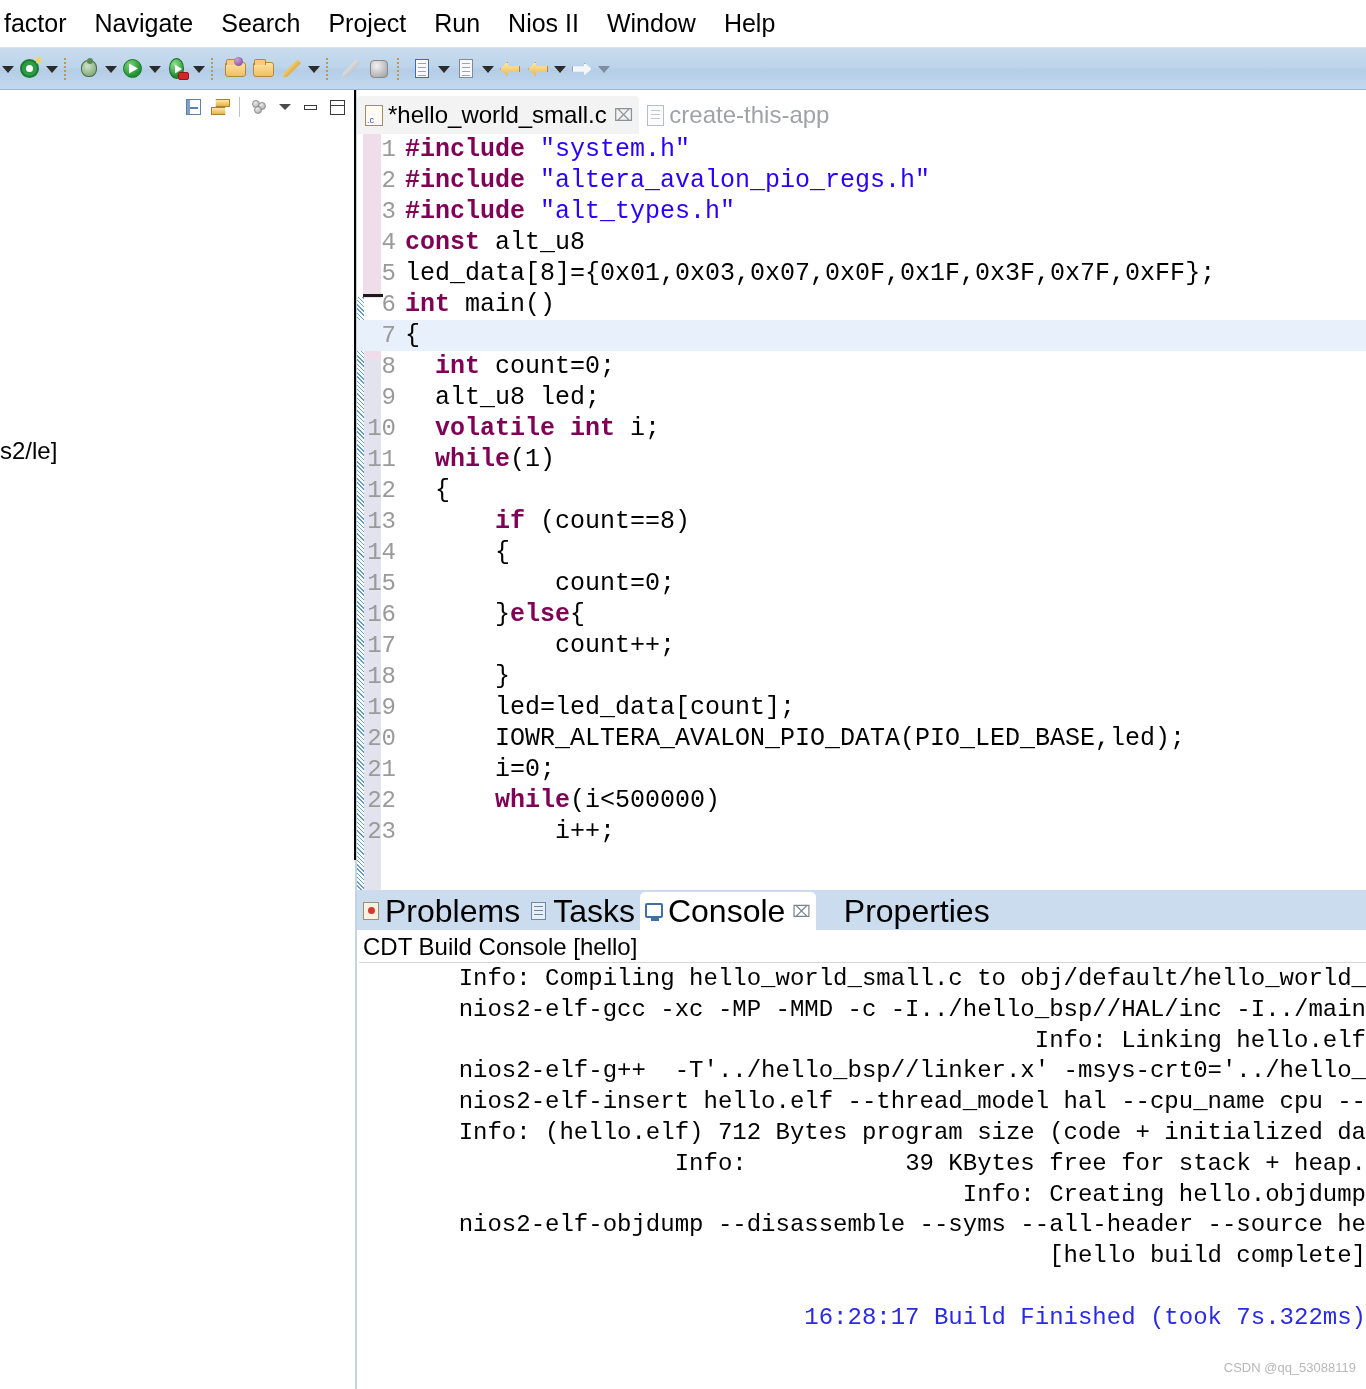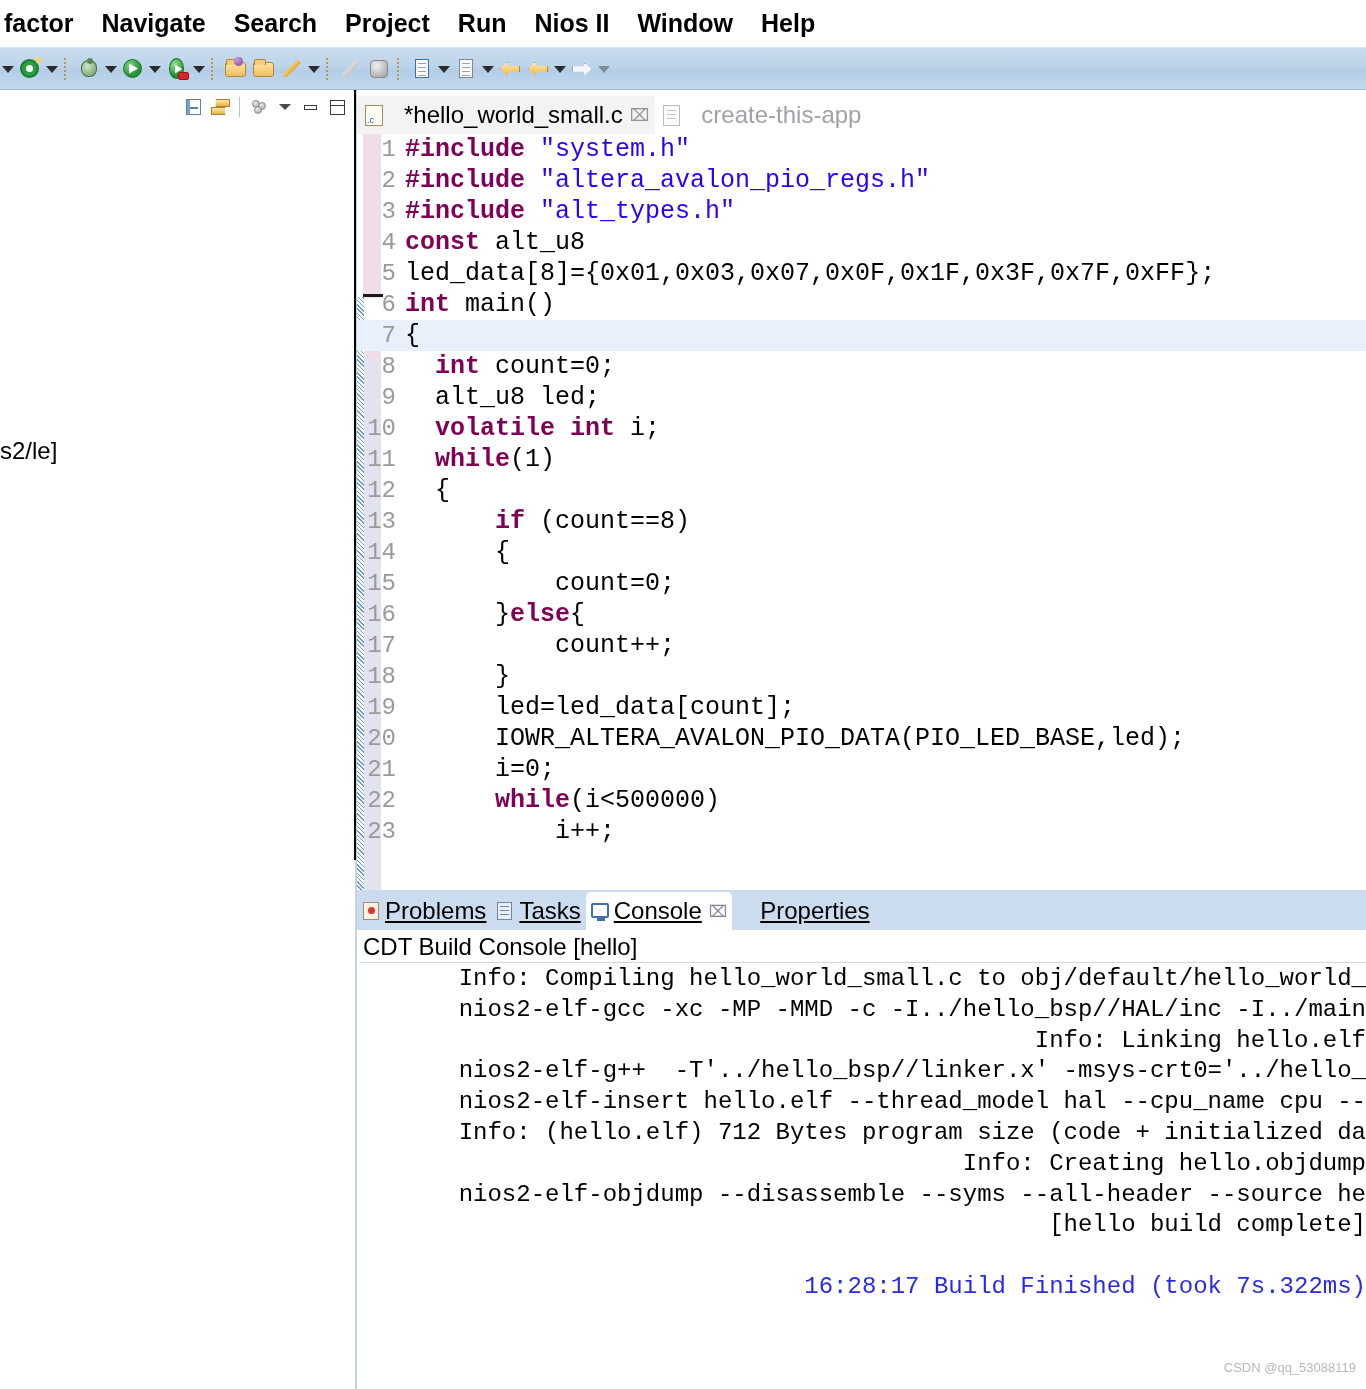--- a/index.html
+++ b/index.html
@@ -20,21 +20,20 @@
 
   
   .menubar {
     position: absolute;
     left: 0; top: 0;
     width: 1366px; height: 47px;
     background: #ffffff;
     display: flex;
     align-items: center;
     padding-left: 2px;
-    font-weight: bold;
   }
   .menu-item {
     font-size: 25px;
     color: #000000;
     padding: 0 14px;
     white-space: nowrap;
     line-height: 1;
     cursor: default;
   }
   .menu-item:first-child { padding-left: 2px; }
@@ -277,21 +276,21 @@
   .etab {
     height: 38px;
     display: flex; align-items: center;
     padding: 0 6px 0 8px;
     gap: 5px;
     border-top-left-radius: 4px;
     border-top-right-radius: 4px;
     white-space: nowrap;
   }
   .etab.active { background: #f3f3f3; }
-  .etab-title { font-size: 24px; color: #000000; line-height: 1; margin-left: 16px; }
+  .etab-title { font-size: 24px; color: #000000; line-height: 1; }
   .etab-title.inactive { color: #9fa3a8; }
   .etab-close {
     font-size: 17px; color: #8d9299; margin-left: 2px; line-height: 1;
   }
   .etab-ic-c {
     width: 18px; height: 21px; position: relative;
     background: #fdfcf4; border: 1px solid #9d8f63;
     flex: 0 0 auto;
   }
   .etab-ic-c::after {
@@ -412,21 +411,21 @@
     display: flex; align-items: center;
     padding: 0 5px 0 5px;
     gap: 4px;
     white-space: nowrap;
   }
   .vtab.active {
     background: #ffffff;
     border-top-left-radius: 5px;
     border-top-right-radius: 5px;
   }
-  .vtab-label { font-size: 24px; color: #000000; line-height: 1; text-decoration: underline; }
+  .vtab-label { font-size: 32px; color: #000000; line-height: 1; }
   .vtab-close { font-size: 16px; color: #7d848c; margin-left: 3px; }
 
   .vic { width: 19px; height: 19px; position: relative; flex: 0 0 auto; }
   .vic-problems {
     position: absolute; left: 1px; top: 0px; width: 16px; height: 18px;
     background: #f6f1e2; border: 1px solid #9b8f6c;
   }
   .vic-problems::after {
     content: ""; position: absolute; left: 4px; top: 4px;
     width: 7px; height: 7px; border-radius: 50%; background: #d43a2f;
@@ -688,20 +687,21 @@
         </div>
       </div>
     <div class="console-title">CDT Build Console [hello]</div>
     <div class="console-body" id="console-body">
         <div class="console-line">Info: Compiling hello_world_small.c to obj/default/hello_world_</div>
         <div class="console-line">nios2-elf-gcc -xc -MP -MMD -c -I../hello_bsp//HAL/inc -I../main</div>
         <div class="console-line">Info: Linking hello.elf</div>
         <div class="console-line">nios2-elf-g++  -T'../hello_bsp//linker.x' -msys-crt0='../hello_</div>
         <div class="console-line">nios2-elf-insert hello.elf --thread_model hal --cpu_name cpu --</div>
         <div class="console-line">Info: (hello.elf) 712 Bytes program size (code + initialized da</div>
+        <div class="console-line">Info:           39 KBytes free for stack + heap.</div>
         <div class="console-line">Info: Creating hello.objdump</div>
         <div class="console-line">nios2-elf-objdump --disassemble --syms --all-header --source he</div>
         <div class="console-line">[hello build complete]</div>
         <div class="console-line"> </div>
         <div class="console-line blue">16:28:17 Build Finished (took 7s.322ms)</div>
       </div>
   </div>
 
   <div class="watermark">CSDN @qq_53088119</div>
 </div>

